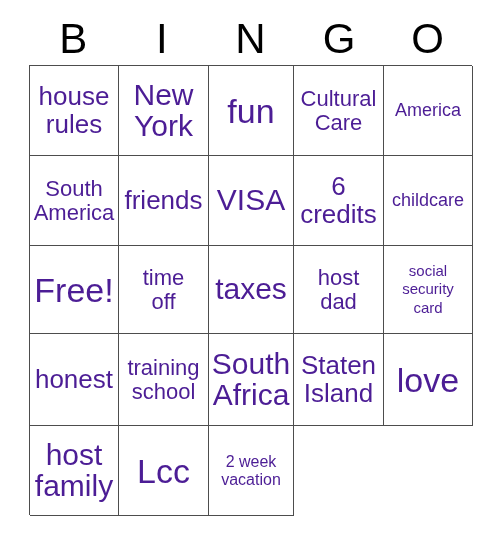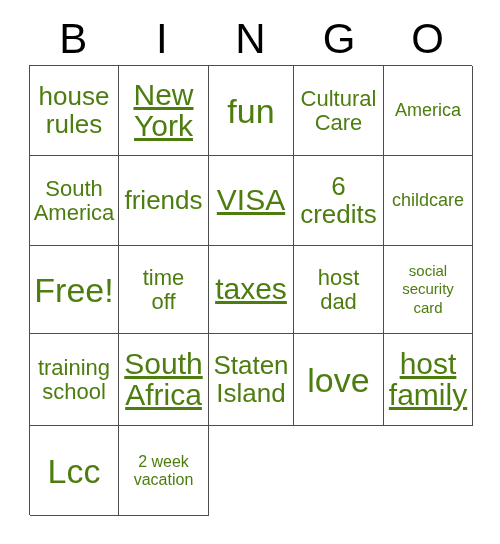--- a/index.html
+++ b/index.html
@@ -70,28 +70,28 @@
     padding: 0 1px;
     background: #ffffff;
   }
 
   .cell-text {
     display: block;
     width: 100%;
     text-align: center;
     line-height: 1.04;
     font-weight: 400;
-    color: #4d7c0f;
+    color: #4c1d95;
     white-space: pre-line;
     word-break: keep-all;
   }
 
   
   .fs-xxl .cell-text { font-size: 34px; line-height: 1.0; }
-  .fs-xl  .cell-text { font-size: 30px; line-height: 1.02; text-decoration: underline; }
+  .fs-xl  .cell-text { font-size: 30px; line-height: 1.02; }
   .fs-l   .cell-text { font-size: 26px; line-height: 1.04; }
   .fs-m   .cell-text { font-size: 22px; line-height: 1.06; }
   .fs-s   .cell-text { font-size: 18px; line-height: 1.1; }
   .fs-xs  .cell-text { font-size: 16px; line-height: 1.12; text-align: center; }
   .fs-xxs .cell-text { font-size: 15px; line-height: 1.22; }
 </style>
 </head>
 <body>
 
 <div id="bingo-card">
@@ -156,20 +156,23 @@
 
     <div class="cell fs-m">
       <span class="cell-text">host
 dad</span>
     </div>
     <div class="cell fs-xxs">
       <span class="cell-text">social
 security
 card</span>
     </div>
+    <div class="cell fs-l">
+      <span class="cell-text">honest</span>
+    </div>
     <div class="cell fs-m">
       <span class="cell-text">training
 school</span>
     </div>
     <div class="cell fs-xl">
       <span class="cell-text">South
 Africa</span>
     </div>
 
     <div class="cell fs-l">

